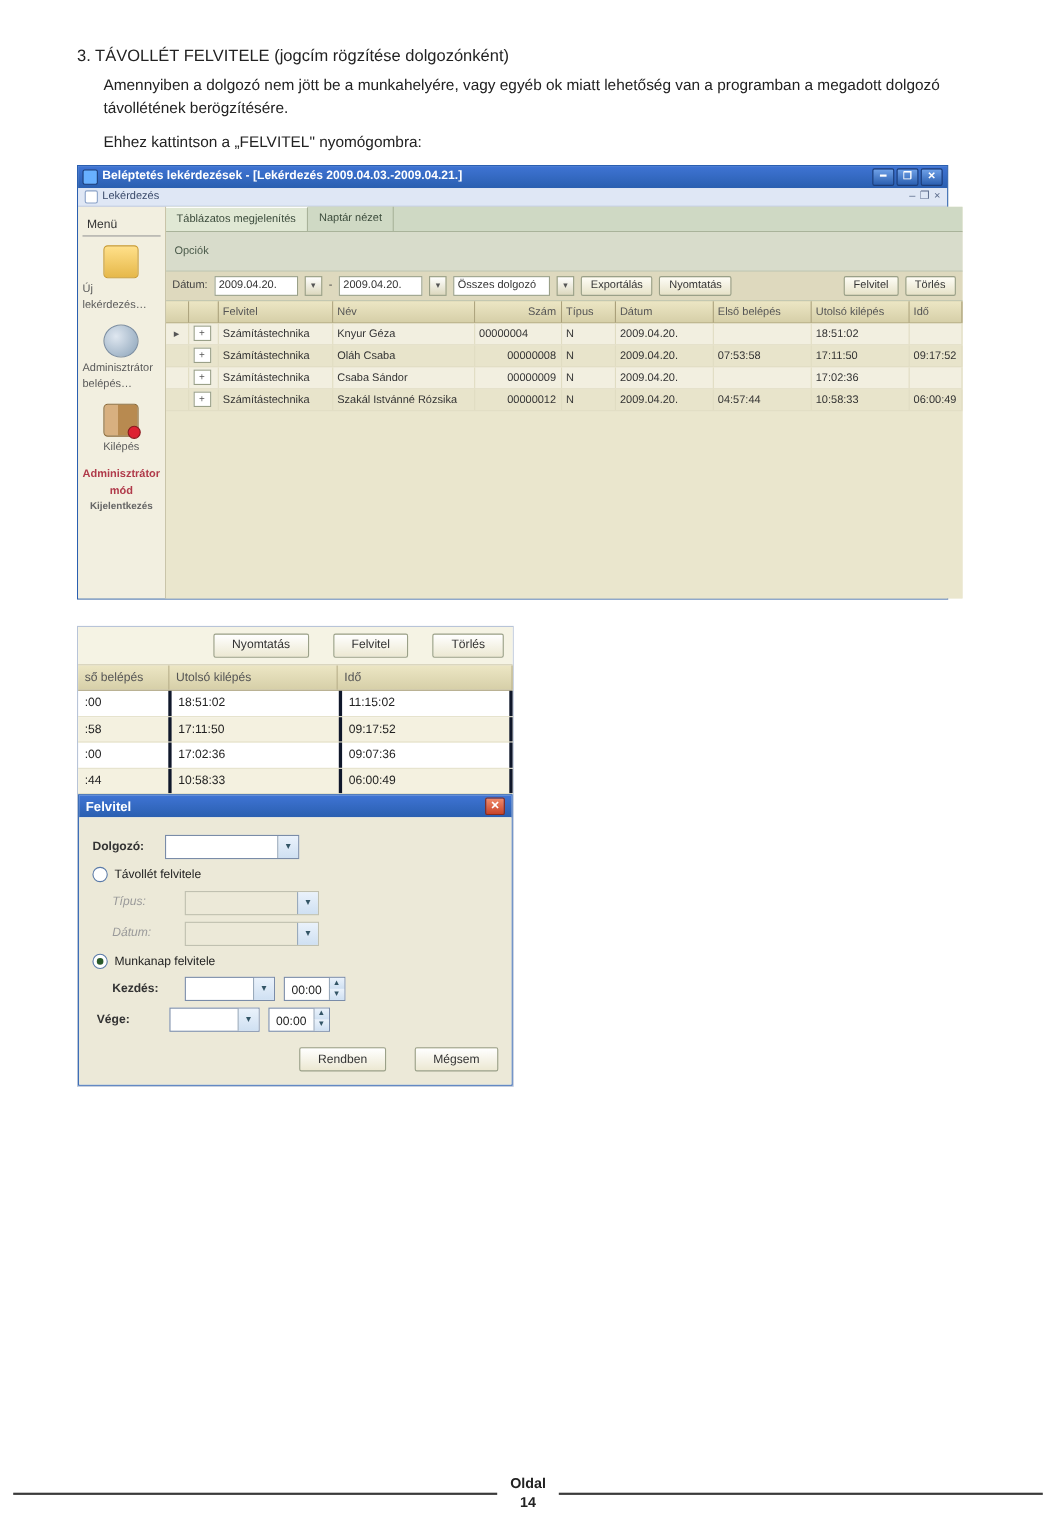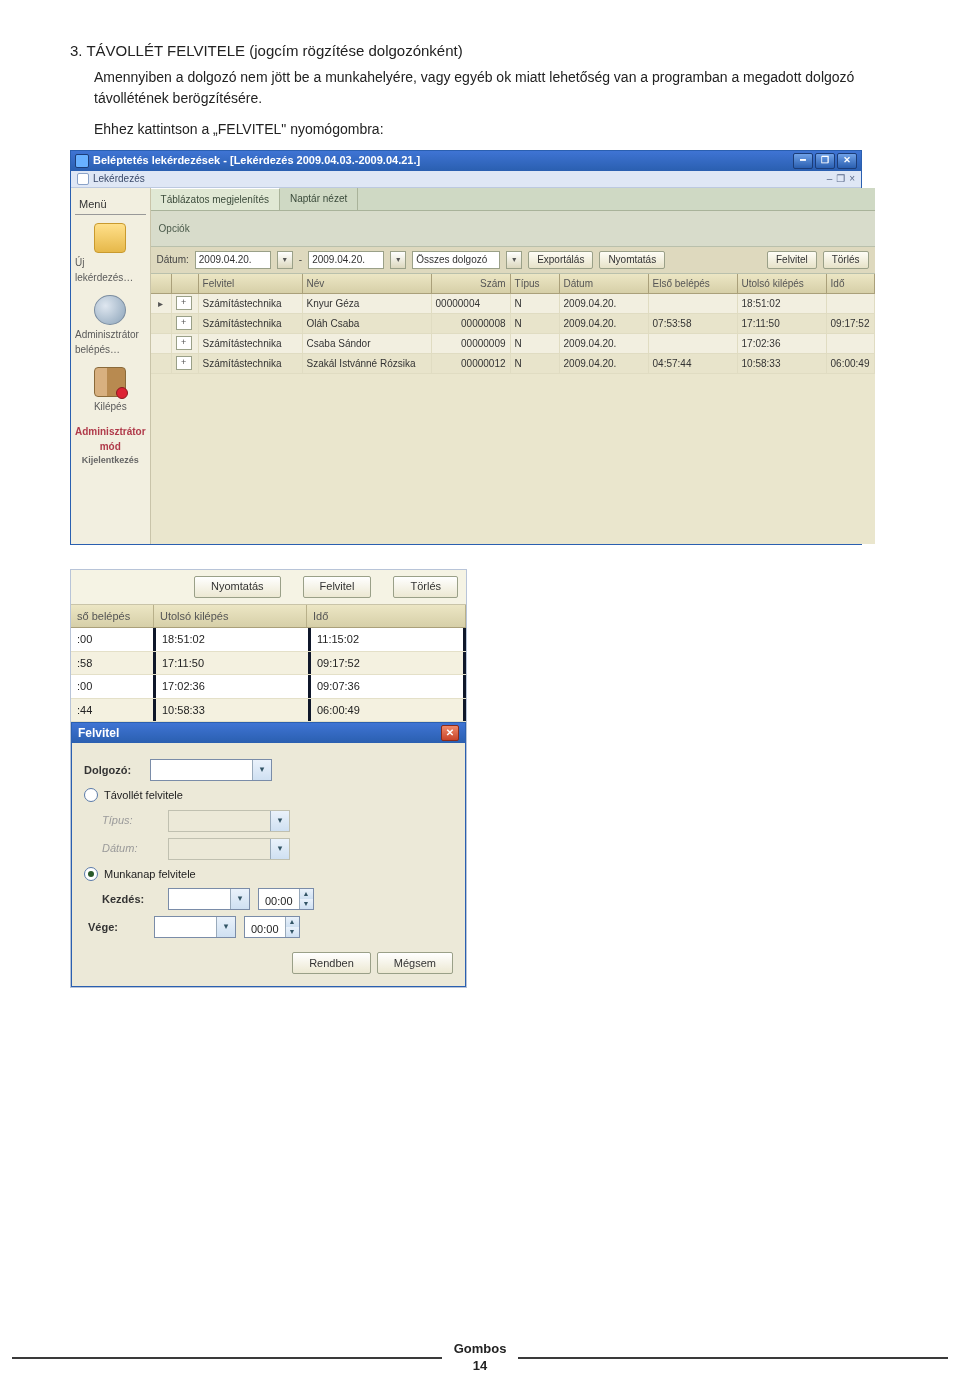--- a/index.html
+++ b/index.html
@@ -74,21 +74,21 @@
 .combo{height:20px;border:1px solid #7a8ca8;background:#fff;display:flex;align-items:center;min-width:120px}
 .combo.dim{background:#ece9d8;border-color:#c0c0b0}
 .combo .carrow{width:18px;height:100%;border-left:1px solid #9ab;background:linear-gradient(#eaf2fb,#cfe0f2);display:flex;align-items:center;justify-content:center;font-size:9px;color:#356}
 .combo .cval{flex:1;padding:0 4px;font-size:11px}
 .radio{width:12px;height:12px;border:1px solid #5a7aa8;border-radius:50%;background:#fff;margin-right:6px;display:inline-flex;align-items:center;justify-content:center}
 .radio.sel::after{content:"";width:6px;height:6px;background:#2a5a2a;border-radius:50%}
 .timebox{display:flex;align-items:flex-end;border:1px solid #7a8ca8;background:#fff;height:20px}
 .timebox .tval{padding:0 6px;font-size:11px}
 .spin{width:14px;display:flex;flex-direction:column}
 .spin span{height:10px;border-left:1px solid #9ab;background:linear-gradient(#eaf2fb,#cfe0f2);font-size:7px;line-height:10px;text-align:center;color:#356}
-.dlg-btns{display:flex;justify-content:flex-end;gap:6px;margin-top:14px}
+.dlg-btns{display:flex;justify-content:flex-end;gap:26px;margin-top:14px}
 
 .footer{position:absolute;left:0;right:0;bottom:20px;display:flex;align-items:center;justify-content:center}
 .footer .line{flex:1;height:0;border-top:2px solid #3a3a3a;margin:0 12px}
 .footer .mid{text-align:center;font-size:13px;font-weight:bold;color:#222;line-height:1.3}
 </style>
 </head>
 <body>
 
 <div class="page">
   <div class="doc-body">
@@ -335,18 +335,18 @@
             <span class="btn2">Mégsem</span>
           </div>
         </div>
       </div>
     </div>
   </div>
 
   <div class="footer">
     <div class="line"></div>
     <div class="mid">
-      <div>Gombos</div>
+      <div>Oldal</div>
       <div>14</div>
     </div>
     <div class="line"></div>
   </div>
 </div>
 
 </body></html>

